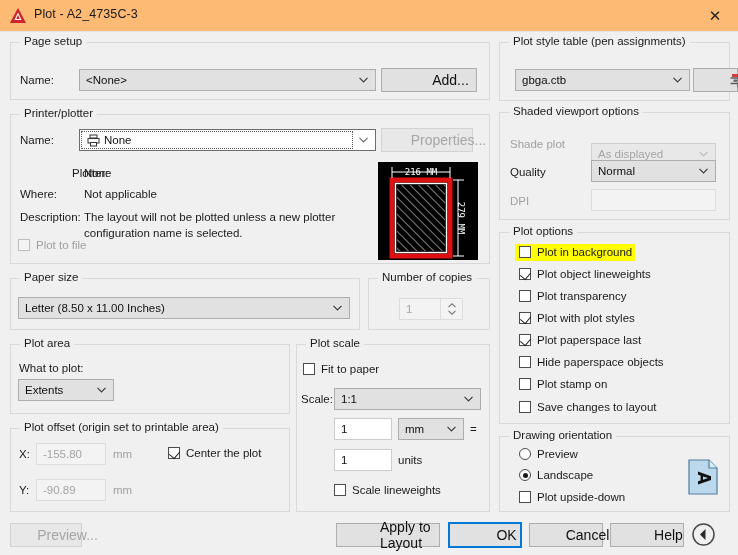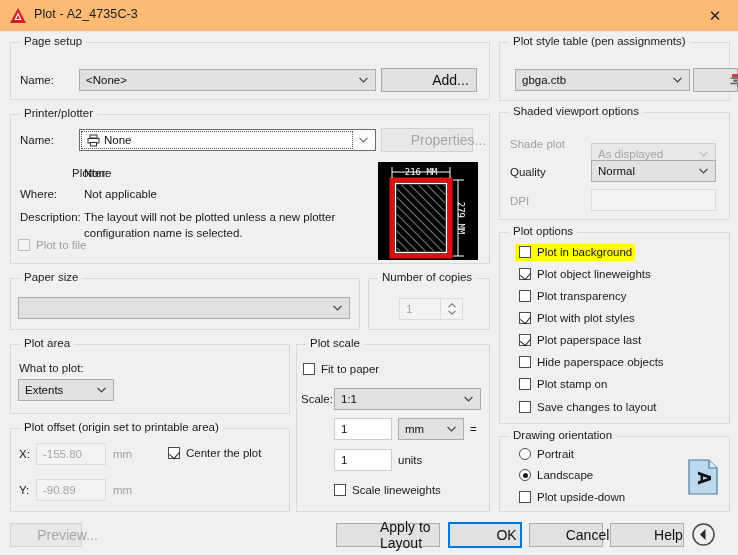--- a/index.html
+++ b/index.html
@@ -206,20 +206,21 @@
     <line x1="75" y1="18" x2="86" y2="18" stroke="#ffffff" stroke-width="1"></line>
     <line x1="75" y1="94" x2="86" y2="94" stroke="#ffffff" stroke-width="1"></line>
     <text x="80" y="56" fill="#ffffff" font-family="DejaVu Sans Mono, monospace" font-size="9" text-anchor="middle" transform="rotate(90 80 56)">279 MM</text>
   </svg>
 </div>
 
 <div class="grp" style="left:10px;top:278px;width:348px;height:50px;">
   <span class="grp-lbl">Paper size</span>
 </div>
 <div class="combo" style="left:18px;top:297px;width:332px;">
+  <span class="val">Letter (8.50 x 11.00 Inches)</span>
   <span class="arw">
     <svg width="9" height="6" viewBox="0 0 9 6">
         <path d="M0.5 0.8 L4.5 4.8 L8.5 0.8" stroke="#3c3c3c" stroke-width="1.2" fill="none"></path>
       </svg>
   </span>
 </div>
 
 <div class="grp" style="left:368px;top:278px;width:120px;height:50px;">
   <span class="grp-lbl">Number of copies</span>
 </div>
@@ -400,21 +401,21 @@
 <div class="cb" style="left:519px;top:401px;">
   <span class="box"></span>
   <span class="txt">Save changes to layout</span>
 </div>
 
 <div class="grp" style="left:499px;top:436px;width:229px;height:74px;">
   <span class="grp-lbl">Drawing orientation</span>
 </div>
 <div class="rd" style="left:519px;top:448px;">
   <span class="circ"></span>
-  <span class="txt">Portrait</span>
+  <span class="txt">Preview</span>
 </div>
 <div class="rd" style="left:519px;top:469px;">
   <span class="circ">
       <span class="dot"></span>
     </span>
   <span class="txt">Landscape</span>
 </div>
 <div class="cb" style="left:519px;top:491px;">
   <span class="box"></span>
   <span class="txt">Plot upside-down</span>

